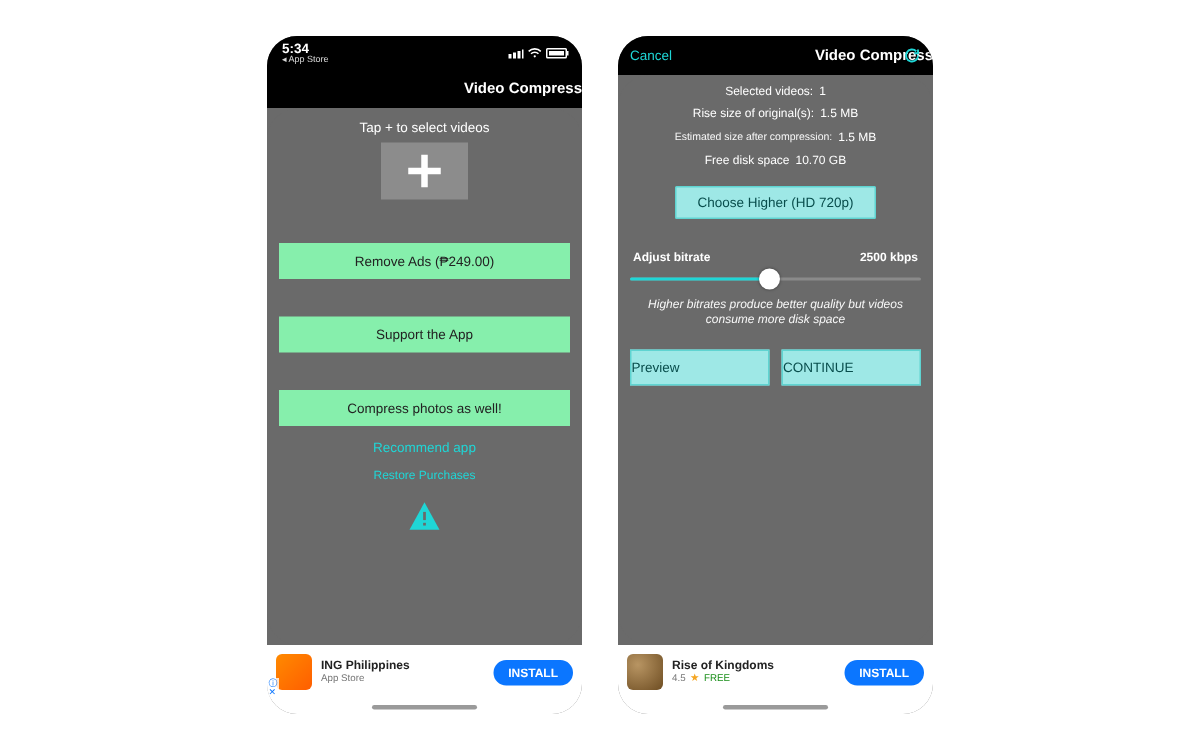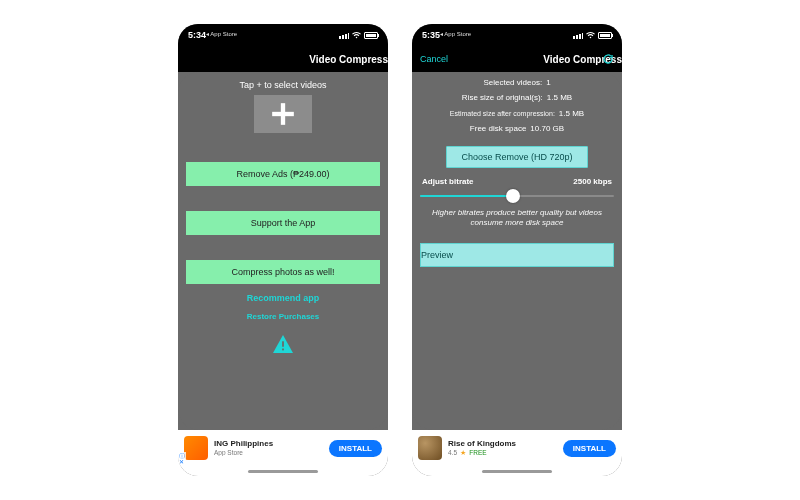--- a/index.html
+++ b/index.html
@@ -27,21 +27,21 @@
   }
   .status-bar {
     height: 22px;
     background: #000;
     display: flex;
     align-items: center;
     justify-content: space-between;
     padding: 0 10px;
     font-size: 8px;
   }
-  .status-left { display:flex; line-height:1; }
+  .status-left { display:flex; flex-direction:column; line-height:1; }
   .status-time { font-weight:600; font-size:9px; }
   .status-back { font-size:6px; opacity:.85; }
   .status-right { display:flex; gap:3px; align-items:center; }
   .sig-icon, .wifi-icon, .batt-icon { display:inline-block; }
   .sig-icon { width:10px; height:7px; background:
       linear-gradient(#fff,#fff) left 0 bottom 0/2px 3px no-repeat,
       linear-gradient(#fff,#fff) left 3px bottom 0/2px 4px no-repeat,
       linear-gradient(#fff,#fff) left 6px bottom 0/2px 5px no-repeat,
       linear-gradient(#fff,#fff) left 9px bottom 0/2px 6px no-repeat; }
   .wifi-icon { width:9px; height:7px; }
@@ -87,41 +87,41 @@
   .gray-btn {
     width: 100%;
     background:#86efac;
     color:#222;
     font-size:9px;
     text-align:center;
     padding:7px 12px;
     margin-top:20px;
   }
 
-  .teal-link { color:#1fd6d6; font-size:9px; margin-top:4px;font-weight:bold; }
+  .teal-link { color:#1fd6d6; font-size:9px; margin-top:4px; }
   .teal-link.small { font-size:8px; }
 
   .warn-tri { margin-top:8px; }
 
   .info-row { display:flex; justify-content:center; gap:4px; font-size:8px; line-height:1.3; }
   .info-row .lbl{ }
   .info-row .val{ text-align:left; }
   .info-row.small .lbl{ font-size:7px; opacity:.95;}
 
   .preset-btn {
     margin-top:6px;
     background:#9ee8e6;
     color:#084d4c;
     font-size:9px;
     padding:5px 14px;
     border-radius:1px;
     border:1px solid #5fd4d1;
   }
 
-  .slider-wrap { width:100%; margin-top:4px; }
+  .slider-wrap { width:100%; margin-top:16px; }
   .slider-labels { display:flex; justify-content:space-between; font-size:8px; font-weight:600; padding:0 2px; }
   .slider-track {
     position:relative; height:16px; margin-top:2px;
   }
   .slider-rail {
     position:absolute; left:0; right:0; top:7px; height:2px; background:#8a8a8a; border-radius:2px;
   }
   .slider-fill {
     position:absolute; left:0; top:7px; height:2px; background:#1fd6d6; border-radius:2px;
     width:48%;
@@ -219,33 +219,20 @@
       <div class="ad-sub">App Store</div>
     </div>
     <div class="install-pill">INSTALL</div>
   </div>
   <div class="home-strip">
     <div class="home-ind"></div>
   </div>
 </div>
 
 <div class="phone">
-  <div class="status-bar">
-    <div class="status-left">
-      <span class="status-time">5:35</span>
-      <span class="status-back">◂ App Store</span>
-    </div>
-    <div class="status-right">
-      <span class="sig-icon"></span>
-      <svg class="wifi-icon" viewBox="0 0 12 9">
-          <path d="M6 8.2a1 1 0 100-2 1 1 0 000 2zM3.2 5.4a4 4 0 015.6 0l1-1a5.4 5.4 0 00-7.6 0l1 1zM1.1 3.3a7 7 0 019.8 0l1-1a8.4 8.4 0 00-11.8 0l1 1z" fill="#fff"></path>
-        </svg>
-      <span class="batt-icon"></span>
-    </div>
-  </div>
 
   <div class="nav-bar">
     <span class="nav-left">Cancel</span>
     <span>Video Compress</span>
     <span class="nav-right">
       <svg width="12" height="12" viewBox="0 0 24 24">
           <path fill="none" stroke="#1fd6d6" stroke-width="2.5" d="M20 12a8 8 0 11-2.34-5.66M20 4v5h-5"></path>
         </svg>
     </span>
   </div>
@@ -261,37 +248,38 @@
     </div>
     <div class="info-row small">
       <span class="lbl">Estimated size after compression:</span>
       <span class="val">1.5 MB</span>
     </div>
     <div class="info-row">
       <span class="lbl">Free disk space</span>
       <span class="val">10.70 GB</span>
     </div>
 
-    <div class="preset-btn">Choose Remove (HD 720p)</div>
+    <div class="preset-btn">Choose Higher (HD 720p)</div>
 
     <div class="slider-wrap">
       <div class="slider-labels">
         <span>Adjust bitrate</span>
         <span>2500 kbps</span>
       </div>
       <div class="slider-track">
         <div class="slider-rail"></div>
         <div class="slider-fill"></div>
         <div class="slider-knob"></div>
       </div>
       <div class="slider-hint">Higher bitrates produce better quality but videos consume more disk space</div>
     </div>
 
     <div class="action-row">
       <div class="action-btn">Preview</div>
+      <div class="action-btn">CONTINUE</div>
     </div>
   </div>
 
   <div class="ad-bar">
     <div class="ad-icon rok"></div>
     <div class="ad-text">
       <div class="ad-title">Rise of Kingdoms</div>
       <div class="ad-sub">
         <span>4.5</span>
         <span class="star">★</span>

